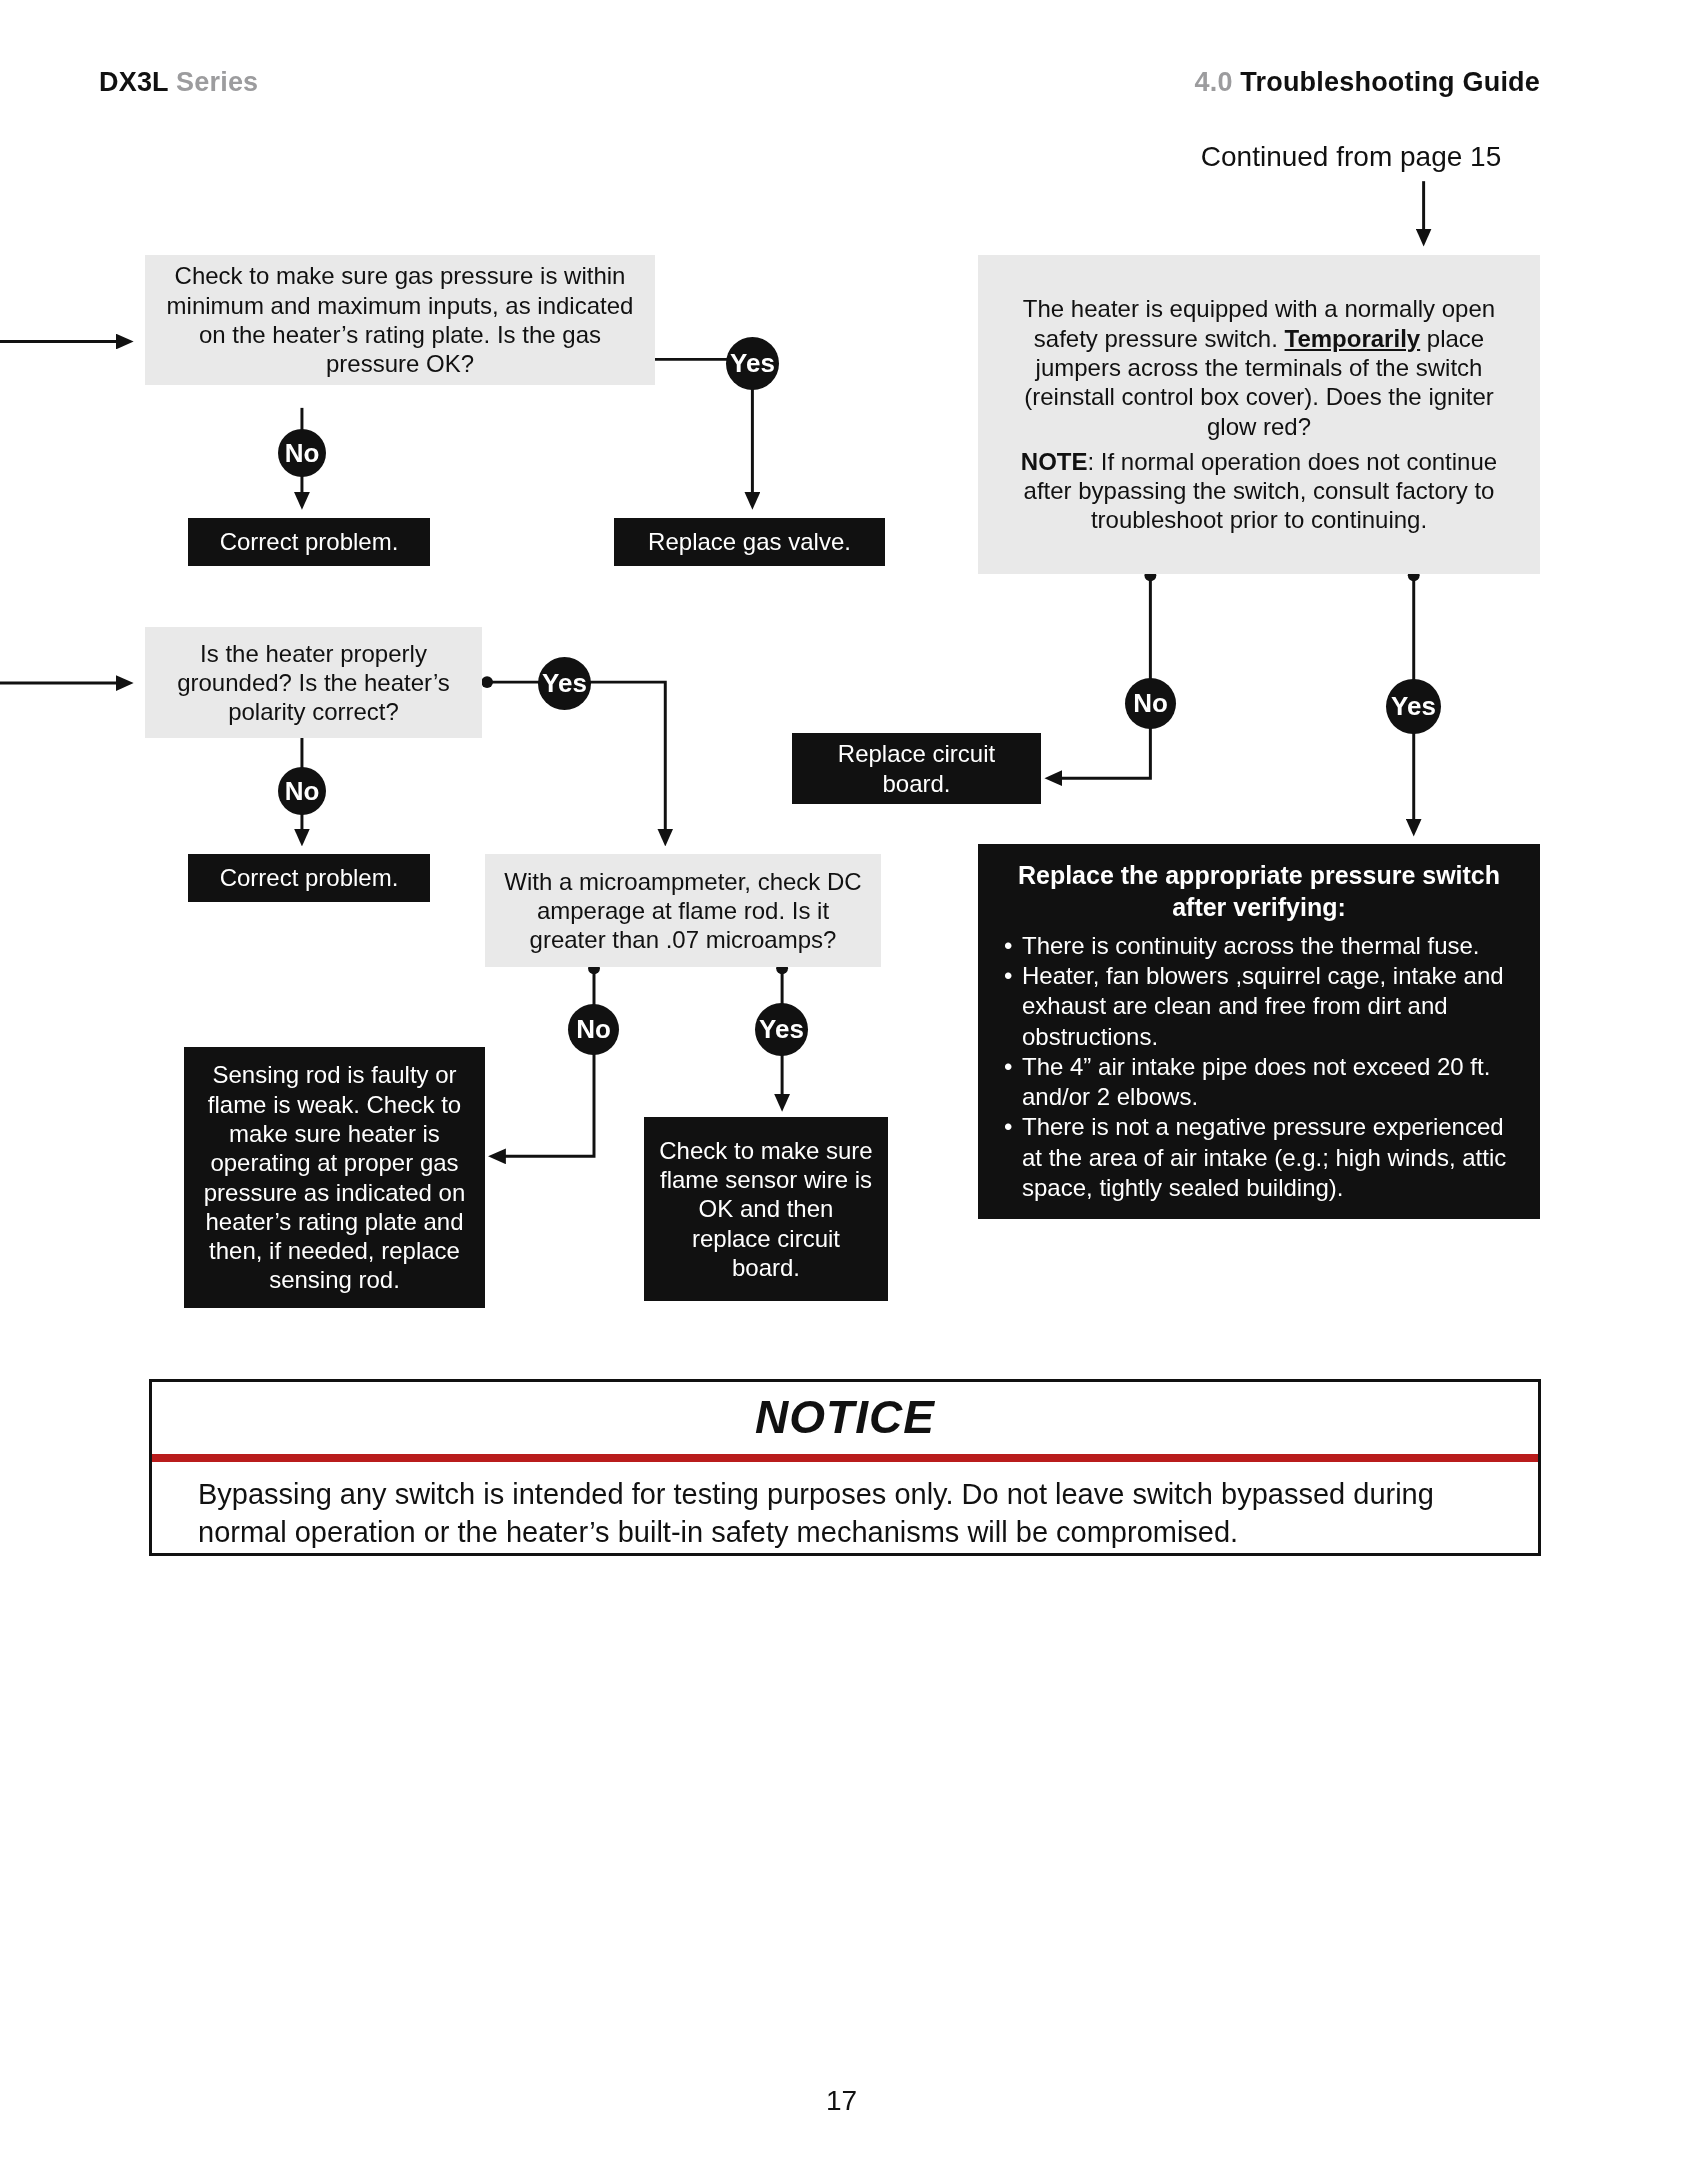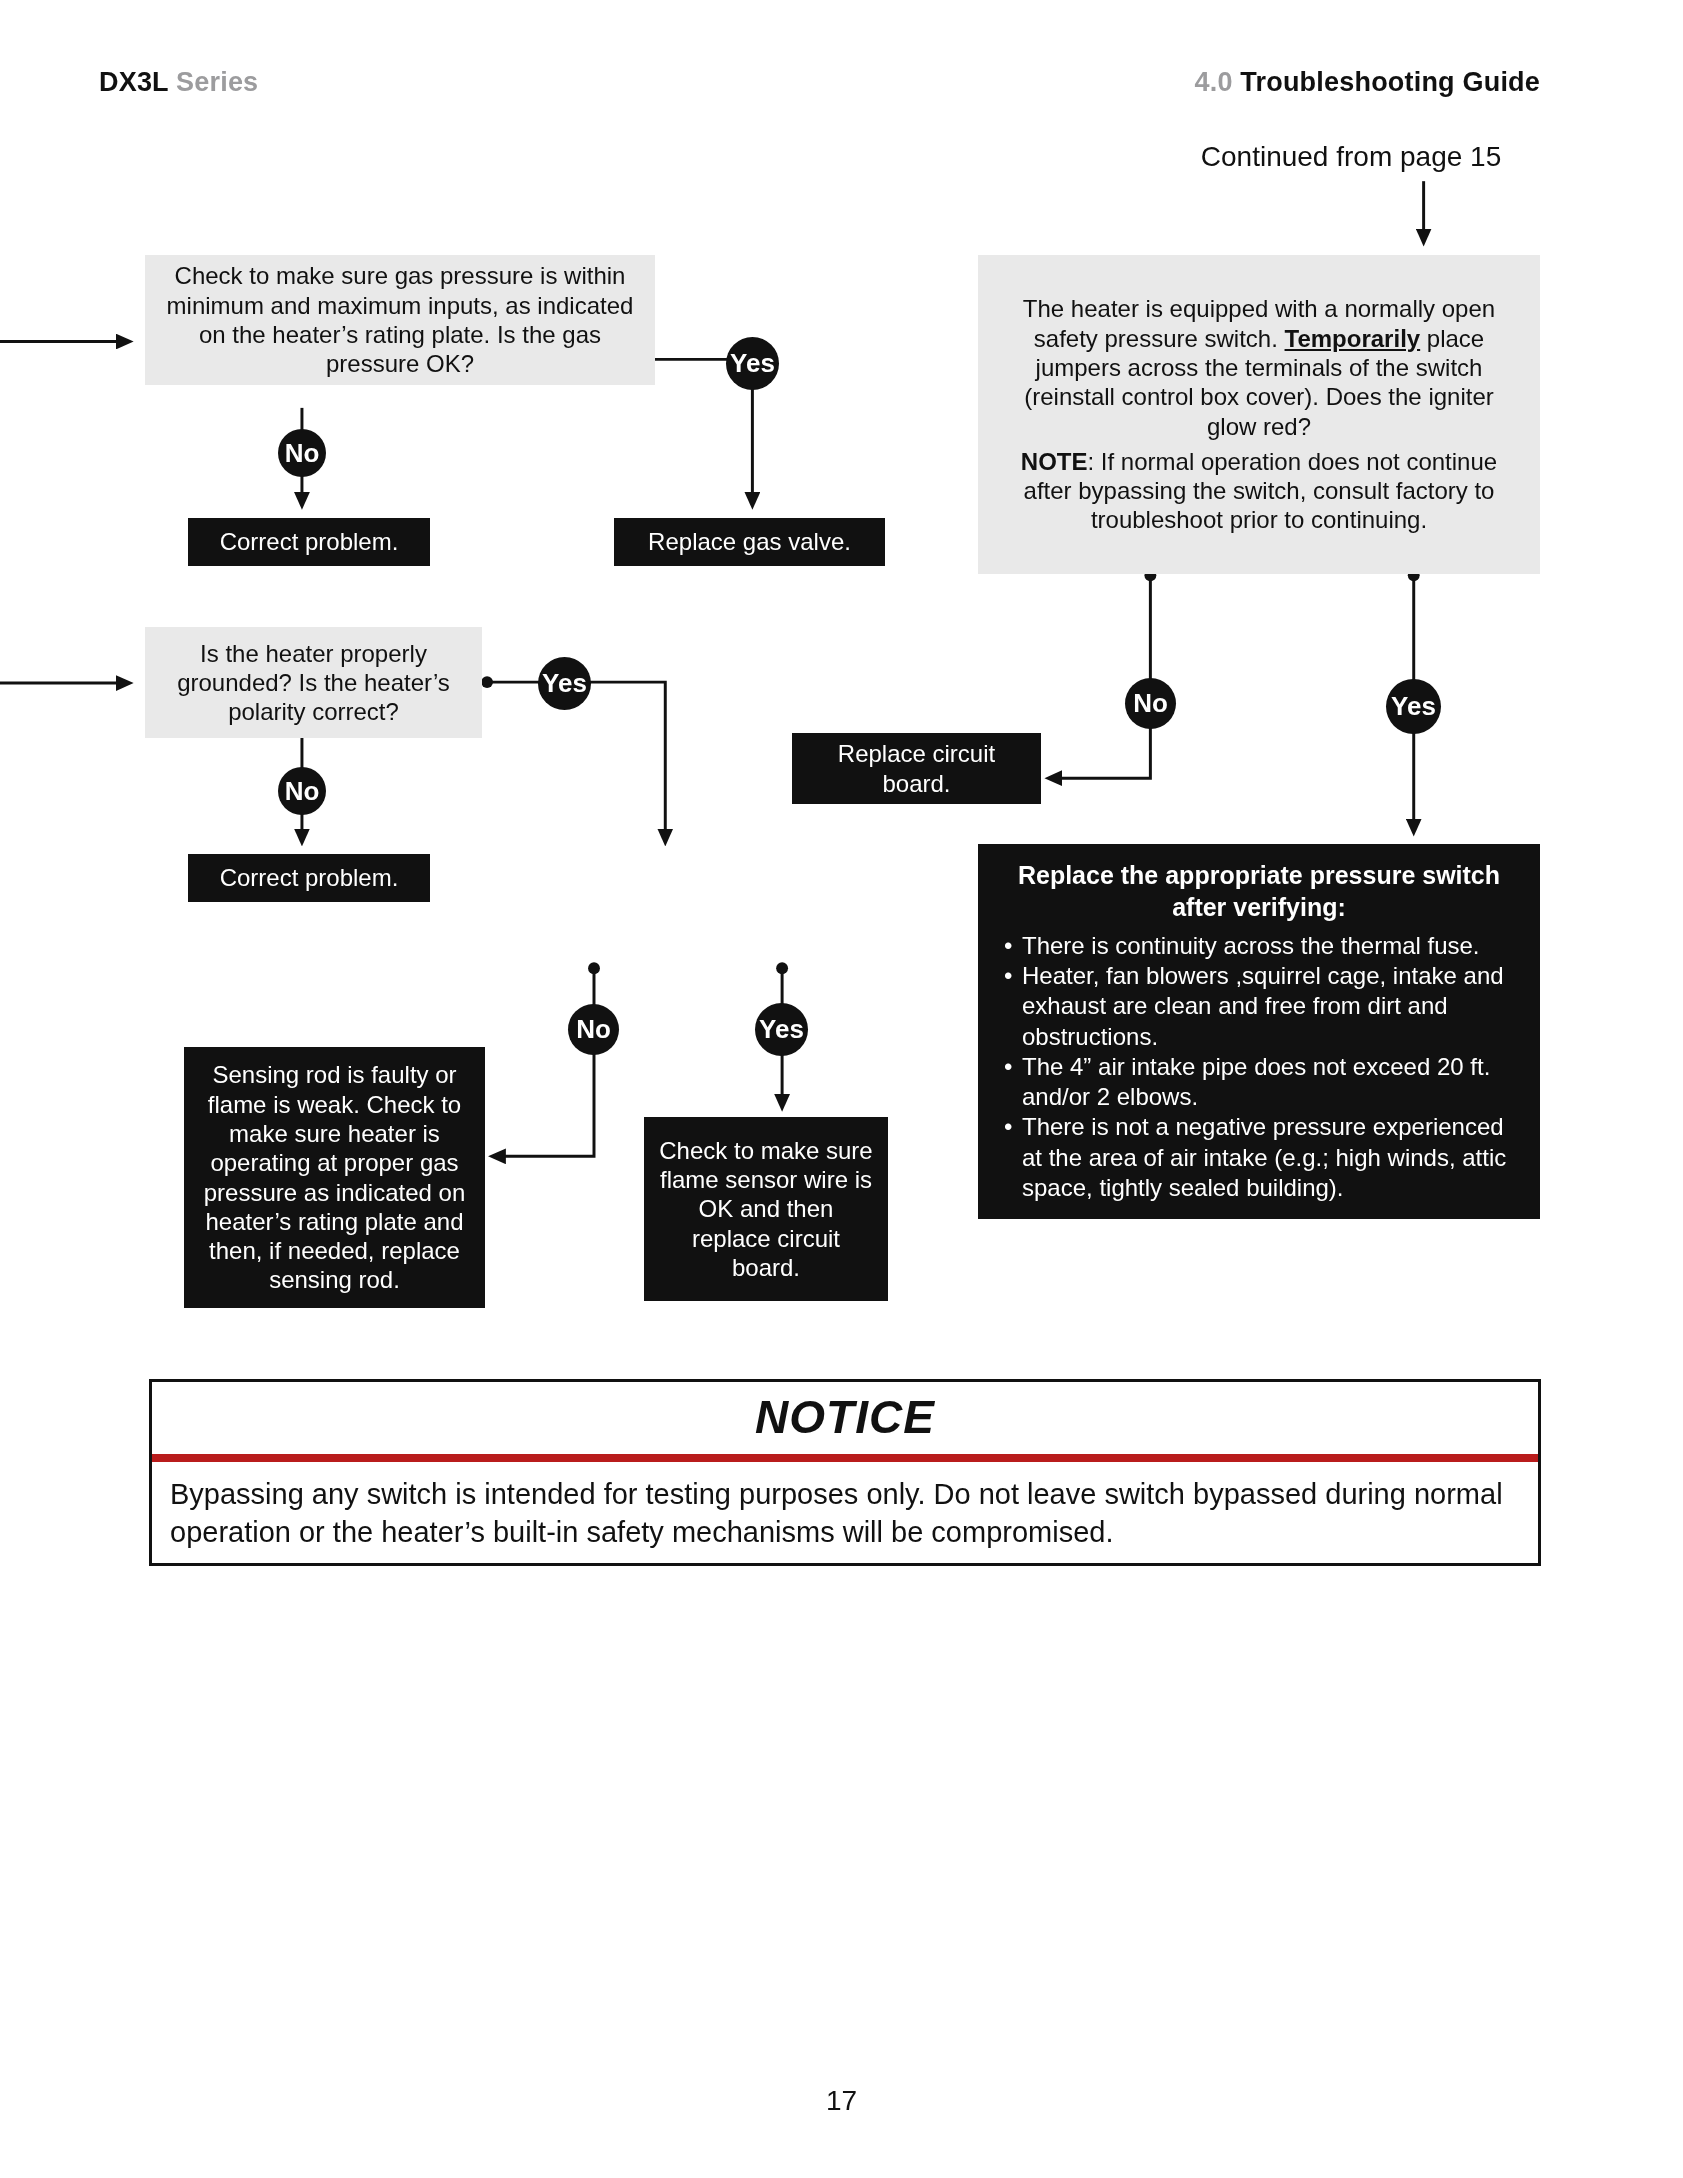--- a/index.html
+++ b/index.html
@@ -43,21 +43,21 @@
   .bigblack .bb-head { font-weight:700; font-size:25px; margin-bottom:8px;text-align:center; }
   .bigblack ul { list-style:none; }
   .bigblack li { position:relative; padding-left:24px; }
   .bigblack li::before { content:"•"; position:absolute; left:6px; }
 
   .notice { border:3px solid #111; background:#fff; }
   .notice-title {
     text-align:center; font-size:46px; font-weight:700; font-style:italic;
     padding:8px 0 10px; border-bottom:8px solid #b91c1c; letter-spacing:1px;
   }
-  .notice-body { font-size:29px; line-height:1.3; padding:14px 18px 12px; }
+  .notice-body { font-size:29px; line-height:1.3; padding:14px 18px 2px;margin-left:28px; }
 
   .pagenum { left:0; width:1683px; text-align:center; font-size:28px; }
 </style>
 </head>
 <body>
 
 <div class="page">
 
   <div class="abs hdr" style="left:99px;">
     <span>DX3L</span>
@@ -137,20 +137,23 @@
     <span>Replace circuit board.</span>
   </div>
 
   <div class="abs circle" style="left:278px; top:767px; width:48px; height:48px;">No</div>
   <div class="abs circle" style="left:538px; top:657px; width:53px; height:53px;">Yes</div>
 
   <div class="abs blackbox" style="left:188px; top:854px; width:242px; height:48px;">
     <span>Correct problem.</span>
   </div>
 
+  <div class="abs graybox" style="left:485px; top:854px; width:396px; height:113px;">
+    <span>With a microampmeter, check DC amperage at flame rod. Is it greater than .07 microamps?</span>
+  </div>
 
   <div class="abs circle" style="left:568px; top:1004px; width:51px; height:51px;">No</div>
   <div class="abs circle" style="left:755px; top:1003px; width:53px; height:53px;">Yes</div>
 
   <div class="abs blackbox" style="left:184px; top:1047px; width:301px; height:261px;">
     <span>Sensing rod is faulty or flame is weak. Check to make sure heater is operating at proper gas pressure as indicated on heater’s rating plate and then, if needed, replace sensing rod.</span>
   </div>
 
   <div class="abs blackbox" style="left:644px; top:1117px; width:244px; height:184px;">
     <span>Check to make sure flame sensor wire is OK and then replace circuit board.</span>

